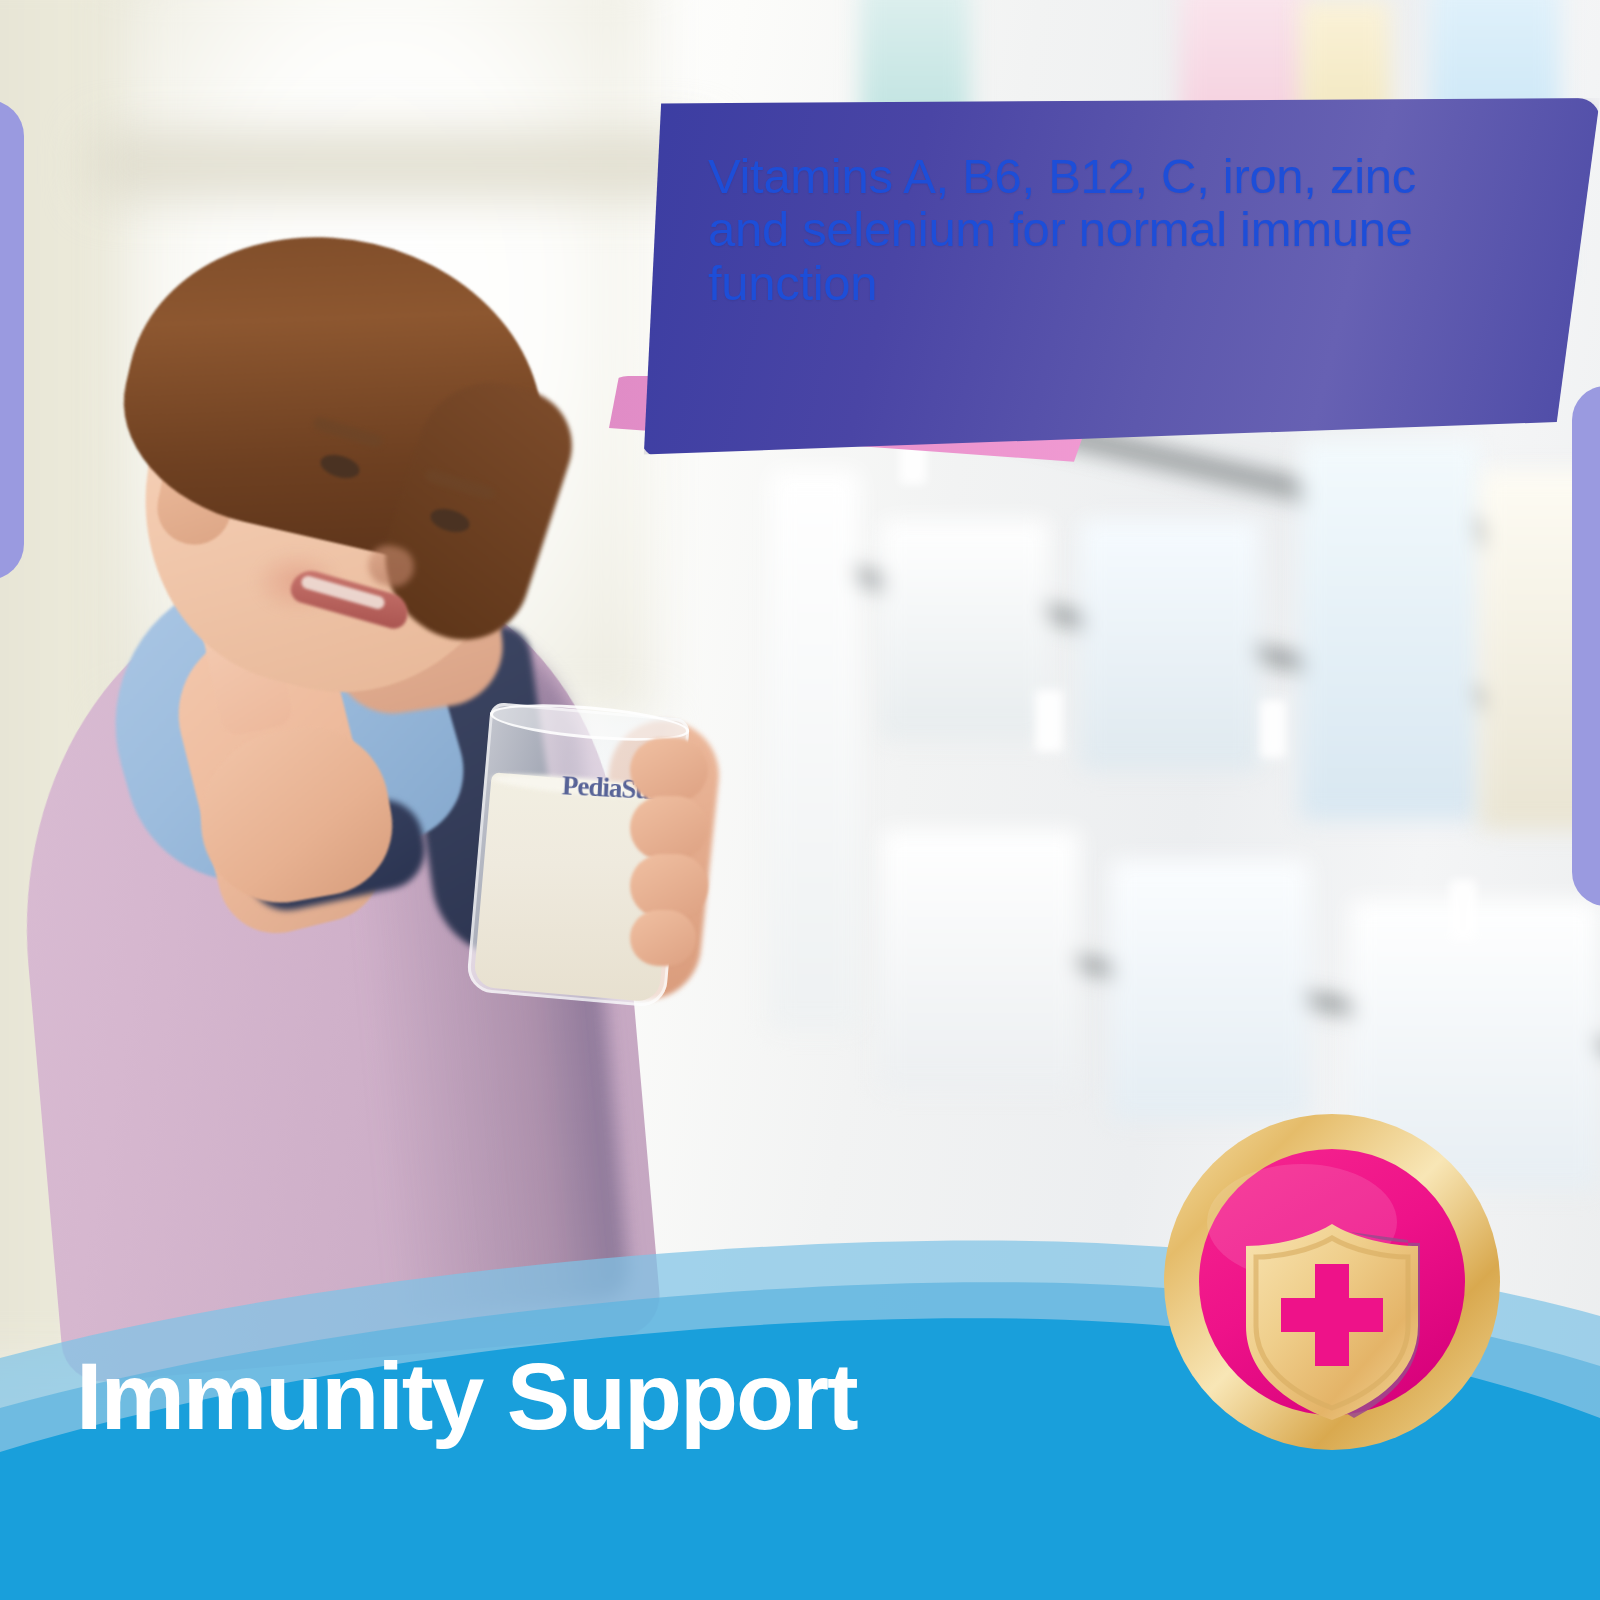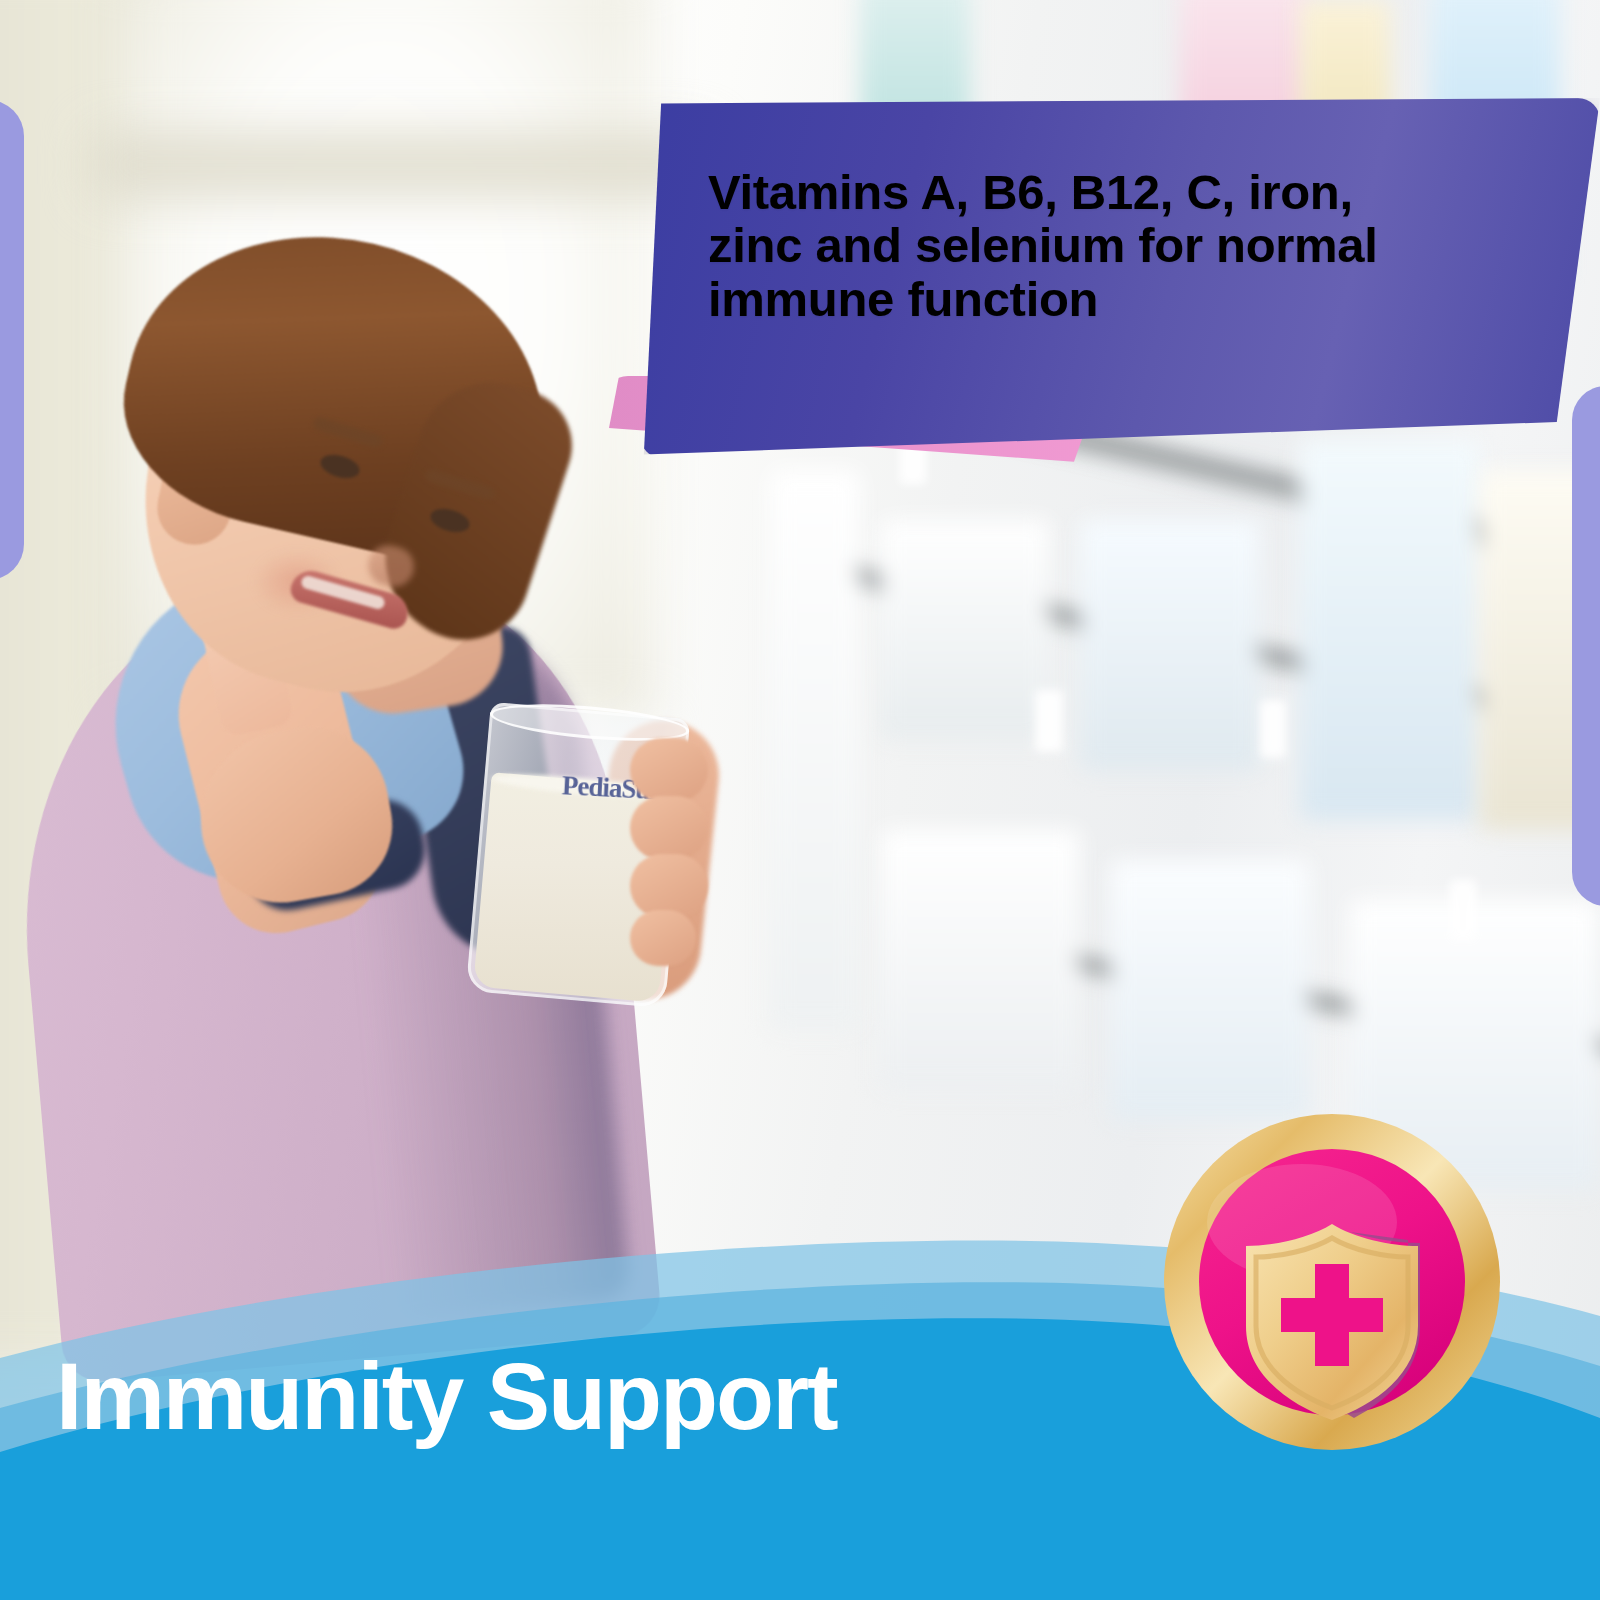--- a/index.html
+++ b/index.html
@@ -363,41 +363,41 @@
     position: absolute;
     left: 80px; top: 28px;
     width: 960px; height: 360px;
     background: linear-gradient(104deg, #3b3da2 0%, #4a45a5 28%, #5d58ad 55%, #6761b3 72%, #4c4aa6 100%);
     clip-path: polygon(2.2% 1.5%, 100% 0%, 95.5% 90%, 0.4% 99%);
     border-radius: 22px;
     box-shadow: 0 7px 22px rgba(40,30,90,.22);
   }
   .banner-text {
     position: absolute;
-    left: 148px; top: 96px;
+    left: 148px; top: 80px;
     width: 740px;
-    color: #000000;
+    color: #1d4ed8;
     font-size: 49px;
     line-height: 1.09;
-    font-weight: 700;
+    font-weight: 400;
     letter-spacing: -.3px;
     text-shadow: 0 1px 2px rgba(0,0,0,.08);
   }
 
   
   .waves {
     position: absolute;
     left: 0; bottom: 0;
     width: 1600px; height: 420px;
   }
   .waves svg { display: block; width: 1600px; height: 420px; }
 
   .headline {
     position: absolute;
-    left: 56px; bottom: 92px;
+    left: 76px; bottom: 92px;
     color: #ffffff;
     font-size: 95px;
     line-height: 1;
     font-weight: 700;
     letter-spacing: -2px;
   }
 
   
   .badge {
     position: absolute;

